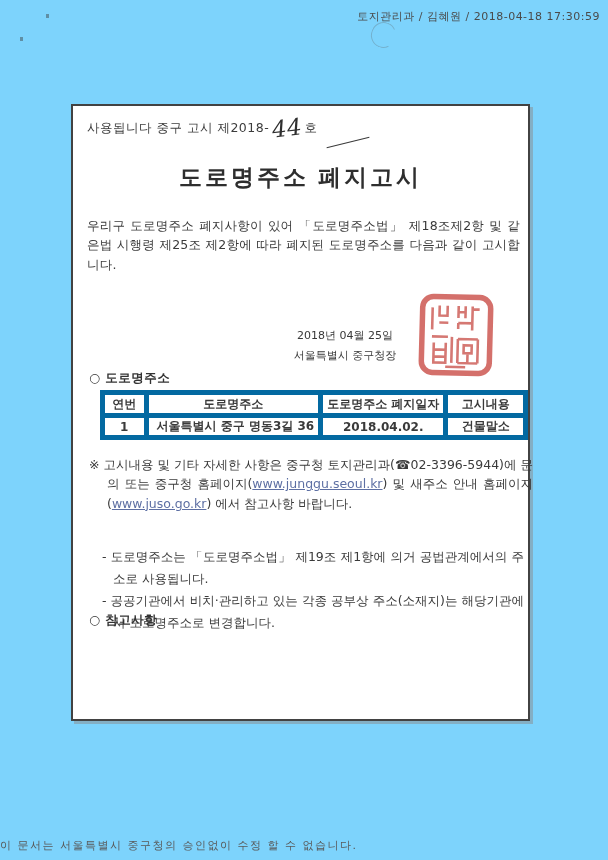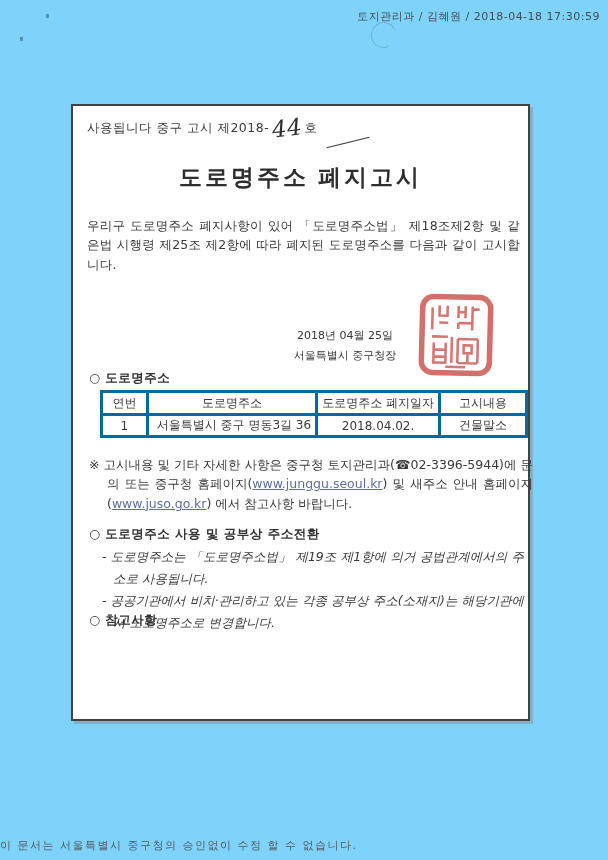--- a/index.html
+++ b/index.html
@@ -64,40 +64,40 @@
   .section-heading {
     position:absolute; left:16px; font-size:12.5px; font-weight:bold;
     color:#333; letter-spacing:.5px;
   }
   .addr-table {
     position:absolute; left:27px; top:284px;
     border-collapse:collapse; table-layout:fixed;
     font-size:12px; color:#3a3a3a;
   }
   .addr-table th, .addr-table td {
-    border:3px solid #0369a1; padding:0 4px; text-align:center;
-    font-weight:normal; overflow:hidden; white-space:nowrap;
+    border:5px solid #0369a1; padding:0 4px; text-align:center;
+    font-weight:bold; overflow:hidden; white-space:nowrap;
   }
   .addr-table th { height:23px; }
   .addr-table td { height:22px; }
   .addr-table td.addr-cell { text-align:left; padding-left:8px; }
   .note-block {
     position:absolute; left:16px; top:349px; width:444px;
     font-size:12.5px; line-height:1.55; color:#3a3a3a;
     padding-left:18px; text-indent:-18px; text-align:justify;
   }
   .note-block .url {
     color:#5d6fa3; text-decoration:underline; cursor:pointer;
   }
   .item-list {
     position:absolute; left:29px; width:422px;
     font-size:12.5px; line-height:1.72; color:#3a3a3a;
   }
   .item-list .item {
-    padding-left:11px; text-indent:-11px; text-align:justify; margin-bottom:1px;font-style:italic;
+    padding-left:11px; text-indent:-11px; text-align:justify; margin-bottom:1px;
   }
   .footer-note {
     position:absolute; left:0; top:838px; width:100%;
     font-size:11px; color:#585858; letter-spacing:1.5px;
   }
 </style>
 </head>
 <body>
 
 <div class="page">
@@ -152,21 +152,20 @@
           <td>1</td>
           <td class="addr-cell">서울특별시 중구 명동3길 36</td>
           <td>2018.04.02.</td>
           <td>건물말소</td>
         </tr>
       </tbody>
     </table>
 
     <div class="note-block"><span>※</span><span> </span><span>고시내용 및 기타 자세한 사항은 중구청 토지관리과(☎02-3396-5944)에 문의 또는 중구청 홈페이지(</span><span class="url">www.junggu.seoul.kr</span><span>) 및 새주소 안내 홈페이지(</span><span class="url">www.juso.go.kr</span><span>) 에서 참고사항 바랍니다.</span></div>
 
-    <div class="section-heading" style="top:420px">○ 도로명주소 사용 및 공부상 주소전환</div>
     <div class="item-list" style="top:440px">
       <div class="item">- 도로명주소는 「도로명주소법」 제19조 제1항에 의거 공법관계에서의 주소로 사용됩니다.</div>
       <div class="item">- 공공기관에서 비치·관리하고 있는 각종 공부상 주소(소재지)는 해당기관에서 도로명주소로 변경합니다.</div>
     </div>
 
     <div class="section-heading" style="top:506px">○ 참고사항</div>
 
   </div>
 
   <div class="footer-note">이 문서는 서울특별시 중구청의 승인없이 수정 할 수 없습니다.</div>

